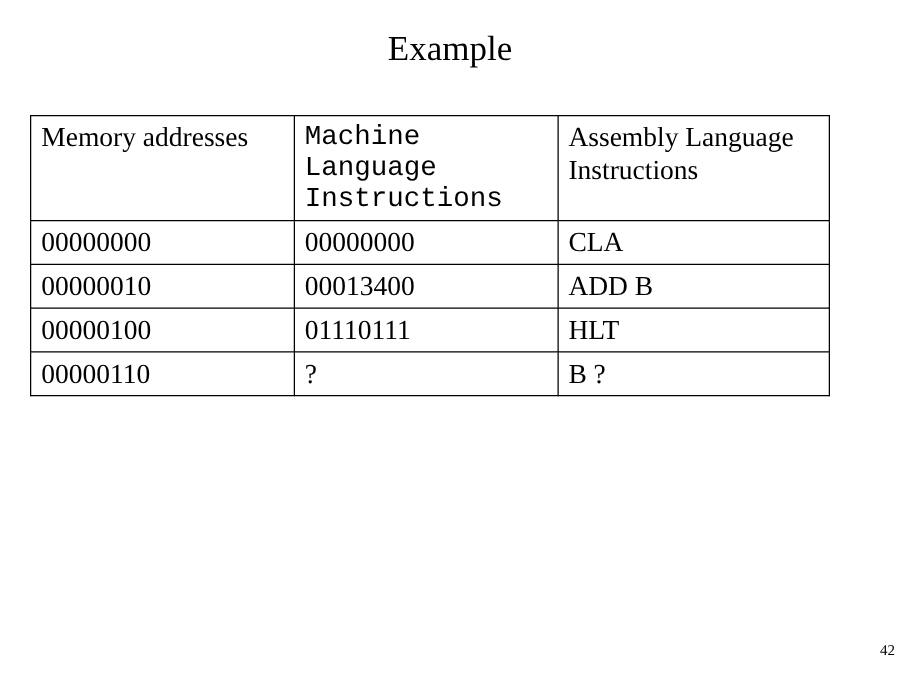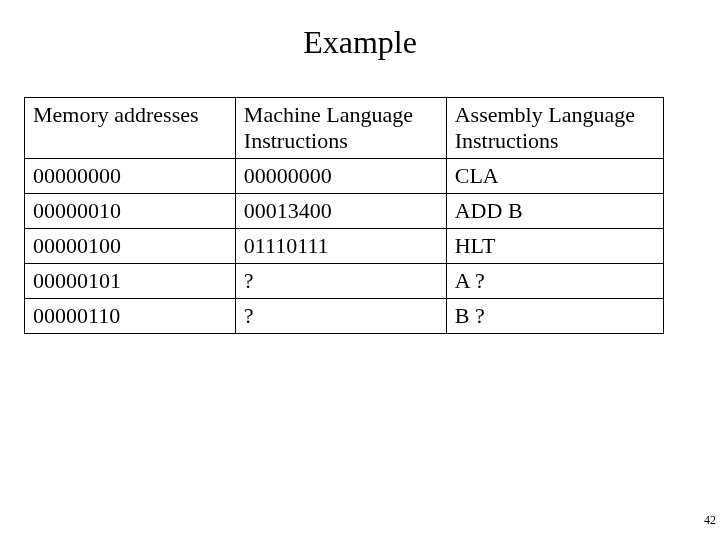--- a/index.html
+++ b/index.html
@@ -12,42 +12,42 @@
     color: #000;
   }
   .slide {
     position: relative;
     width: 720px;
     height: 540px;
     box-sizing: border-box;
   }
   .title {
     text-align: center;
-    font-size: 32px;
+    font-size: 28px;
     padding-top: 24px;
     padding-bottom: 36px;
   }
   table {
     border-collapse: collapse;
     margin-left: 24px;
     width: 640px;
     font-size: 22px;
   }
   th, td {
     border: 1px solid #000;
     padding: 4px 8px;
     text-align: left;
     font-weight: normal;
     vertical-align: top;
   }
   th {
     
   }
   .col-a { width: 33%; }
-  .col-b { width: 33%; }
+  .col-b { width: 33%; font-family: Liberation Mono, monospace; }
   .col-c { width: 34%; }
   .pagenum {
     position: absolute;
     right: 4px;
     bottom: 12px;
     font-size: 12px;
   }
 </style>
 </head>
 <body>
@@ -74,25 +74,20 @@
         <td>00000010</td>
         <td>00013400</td>
         <td>ADD B</td>
       </tr>
       <tr>
         <td>00000100</td>
         <td>01110111</td>
         <td>HLT</td>
       </tr>
       <tr>
-        <td>00000101</td>
-        <td>?</td>
-        <td>A ?</td>
-      </tr>
-      <tr>
         <td>00000110</td>
         <td>?</td>
         <td>B ?</td>
       </tr>
     </tbody>
   </table>
 
   <div class="pagenum">42</div>
 
 </div>

